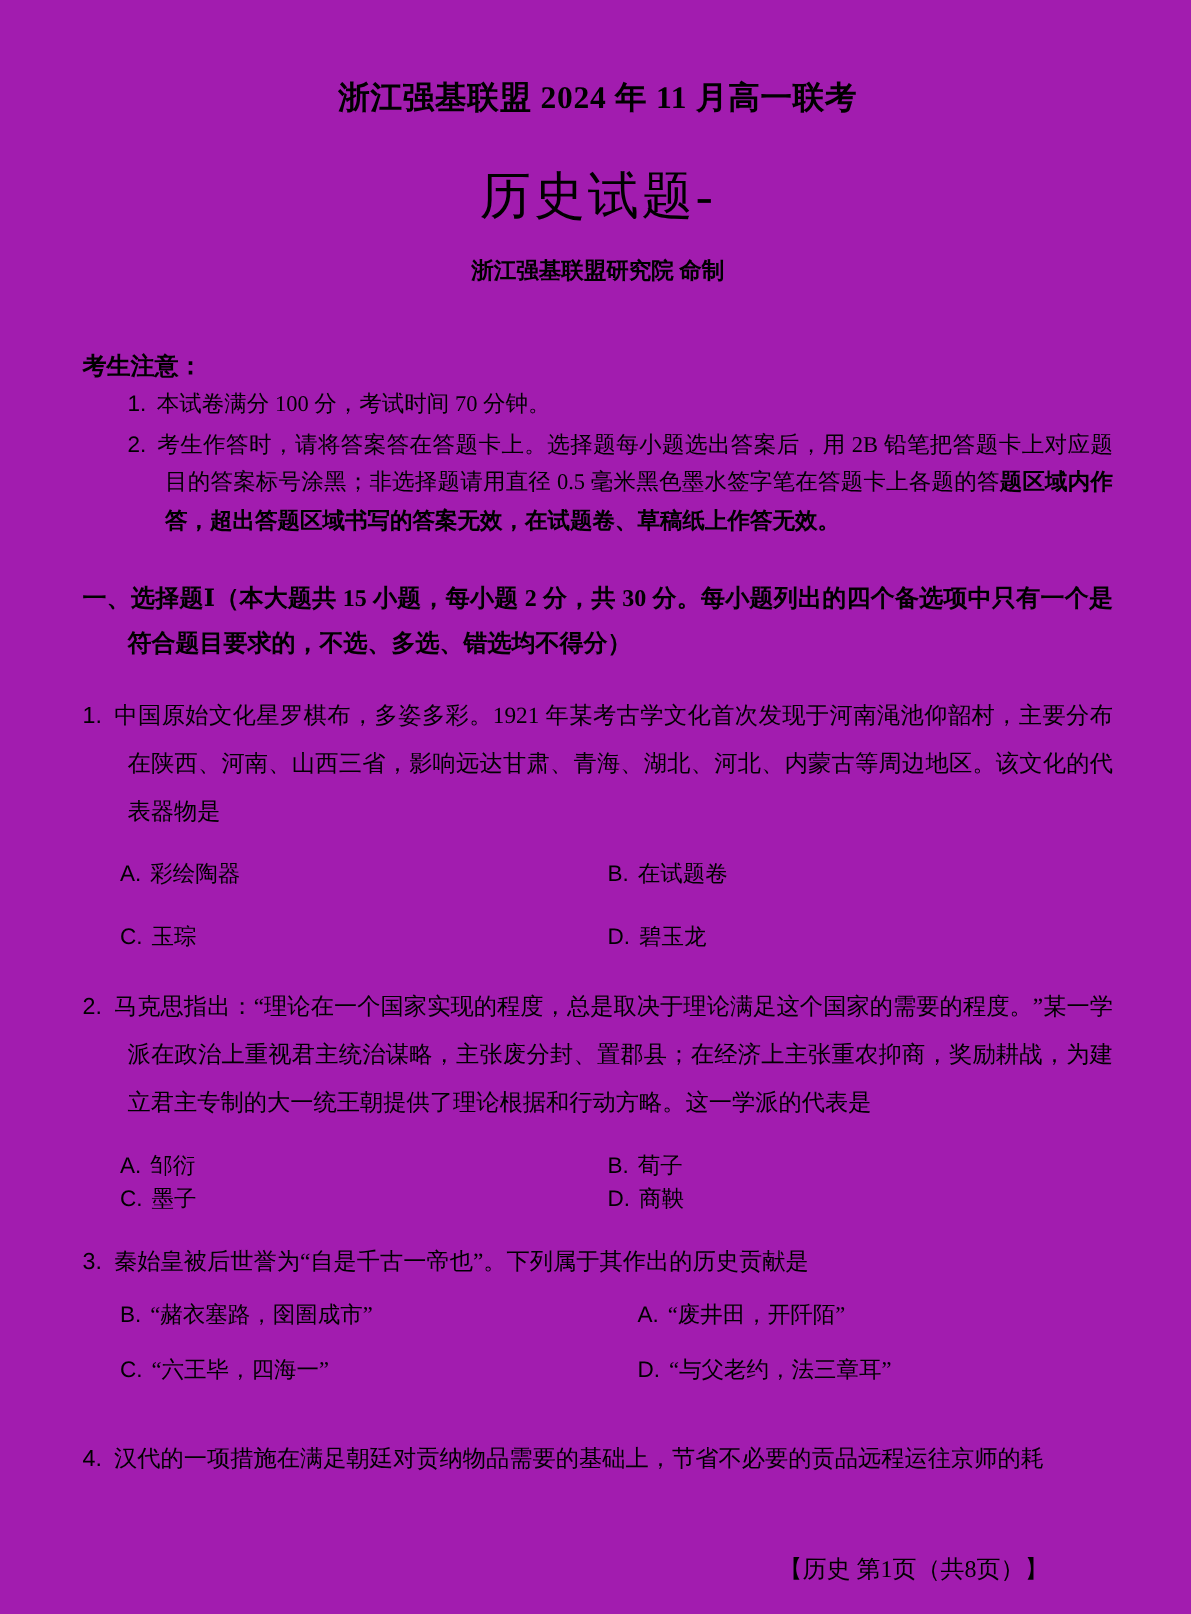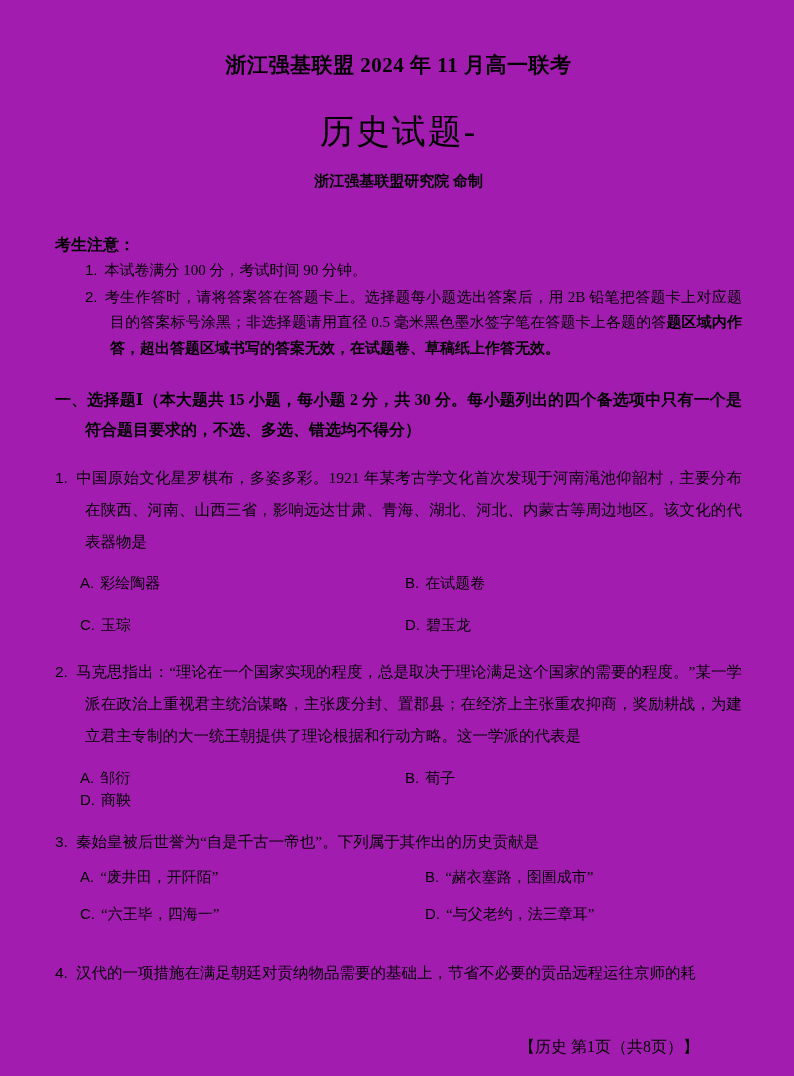--- a/index.html
+++ b/index.html
@@ -107,45 +107,46 @@
 <body>
 
 <div class="page">
 
   <div class="exam-title">浙江强基联盟 2024 年 11 月高一联考</div>
   <div class="subject-title">历史试题-</div>
   <div class="byline">浙江强基联盟研究院 命制</div>
 
   <div class="notice-label">考生注意：</div>
   <div class="notice-items">
-    <div class="notice-item"><span class="num">1.</span><span>本试卷满分 100 分，考试时间 90 分钟。</span></div>
+    <div class="notice-item"><span class="num">1.</span><span>本试卷满分 100 分，考试时间 70 分钟。</span></div>
     <div class="notice-item"><span class="num">2.</span><span>考生作答时，请将答案答在答题卡上。选择题每小题选出答案后，用 2B 铅笔把答题卡上对应题目的答案标号涂黑；非选择题请用直径 0.5 毫米黑色墨水签字笔在答题卡上各题的答</span><span class="bold-tail">题区域内作答，超出答题区域书写的答案无效，在试题卷、草稿纸上作答无效。</span></div>
   </div>
 
   <div class="section-heading">一、选择题Ⅰ（本大题共 15 小题，每小题 2 分，共 30 分。每小题列出的四个备选项中只有一个是符合题目要求的，不选、多选、错选均不得分）</div>
 
   <div class="q-stem q1-stem"><span class="num">1.</span><span>中国原始文化星罗棋布，多姿多彩。1921 年某考古学文化首次发现于河南渑池仰韶村，主要分布在陕西、河南、山西三省，影响远达甘肃、青海、湖北、河北、内蒙古等周边地区。该文化的代表器物是</span></div>
   <div class="options cols-325 gap-wide">
     <div><span class="opt-label">A.</span><span>彩绘陶器</span></div>
     <div><span class="opt-label">B.</span><span>在试题卷</span></div>
     <div><span class="opt-label">C.</span><span>玉琮</span></div>
     <div><span class="opt-label">D.</span><span>碧玉龙</span></div>
   </div>
 
   <div class="q-stem q2-stem"><span class="num">2.</span><span>马克思指出：“理论在一个国家实现的程度，总是取决于理论满足这个国家的需要的程度。”某一学派在政治上重视君主统治谋略，主张废分封、置郡县；在经济上主张重农抑商，奖励耕战，为建立君主专制的大一统王朝提供了理论根据和行动方略。这一学派的代表是</span></div>
   <div class="options cols-325 gap-narrow">
     <div><span class="opt-label">A.</span><span>邹衍</span></div>
     <div><span class="opt-label">B.</span><span>荀子</span></div>
+    <div><span class="opt-label">C.</span><span>墨子</span></div>
     <div><span class="opt-label">D.</span><span>商鞅</span></div>
   </div>
 
   <div class="q-stem q3-stem"><span class="num">3.</span><span>秦始皇被后世誉为“自是千古一帝也”。下列属于其作出的历史贡献是</span></div>
   <div class="options cols-345 gap-narrow2">
+    <div><span class="opt-label">B.</span><span>“赭衣塞路，囹圄成市”</span></div>
     <div><span class="opt-label">A.</span><span>“废井田，开阡陌”</span></div>
-    <div><span class="opt-label">B.</span><span>“赭衣塞路，囹圄成市”</span></div>
     <div><span class="opt-label">C.</span><span>“六王毕，四海一”</span></div>
     <div><span class="opt-label">D.</span><span>“与父老约，法三章耳”</span></div>
   </div>
 
   <div class="q-stem q4-stem"><span class="num">4.</span><span>汉代的一项措施在满足朝廷对贡纳物品需要的基础上，节省不必要的贡品远程运往京师的耗</span></div>
 
   <div class="page-footer">【历史 第1页（共8页）】</div>
 
 </div>
 

